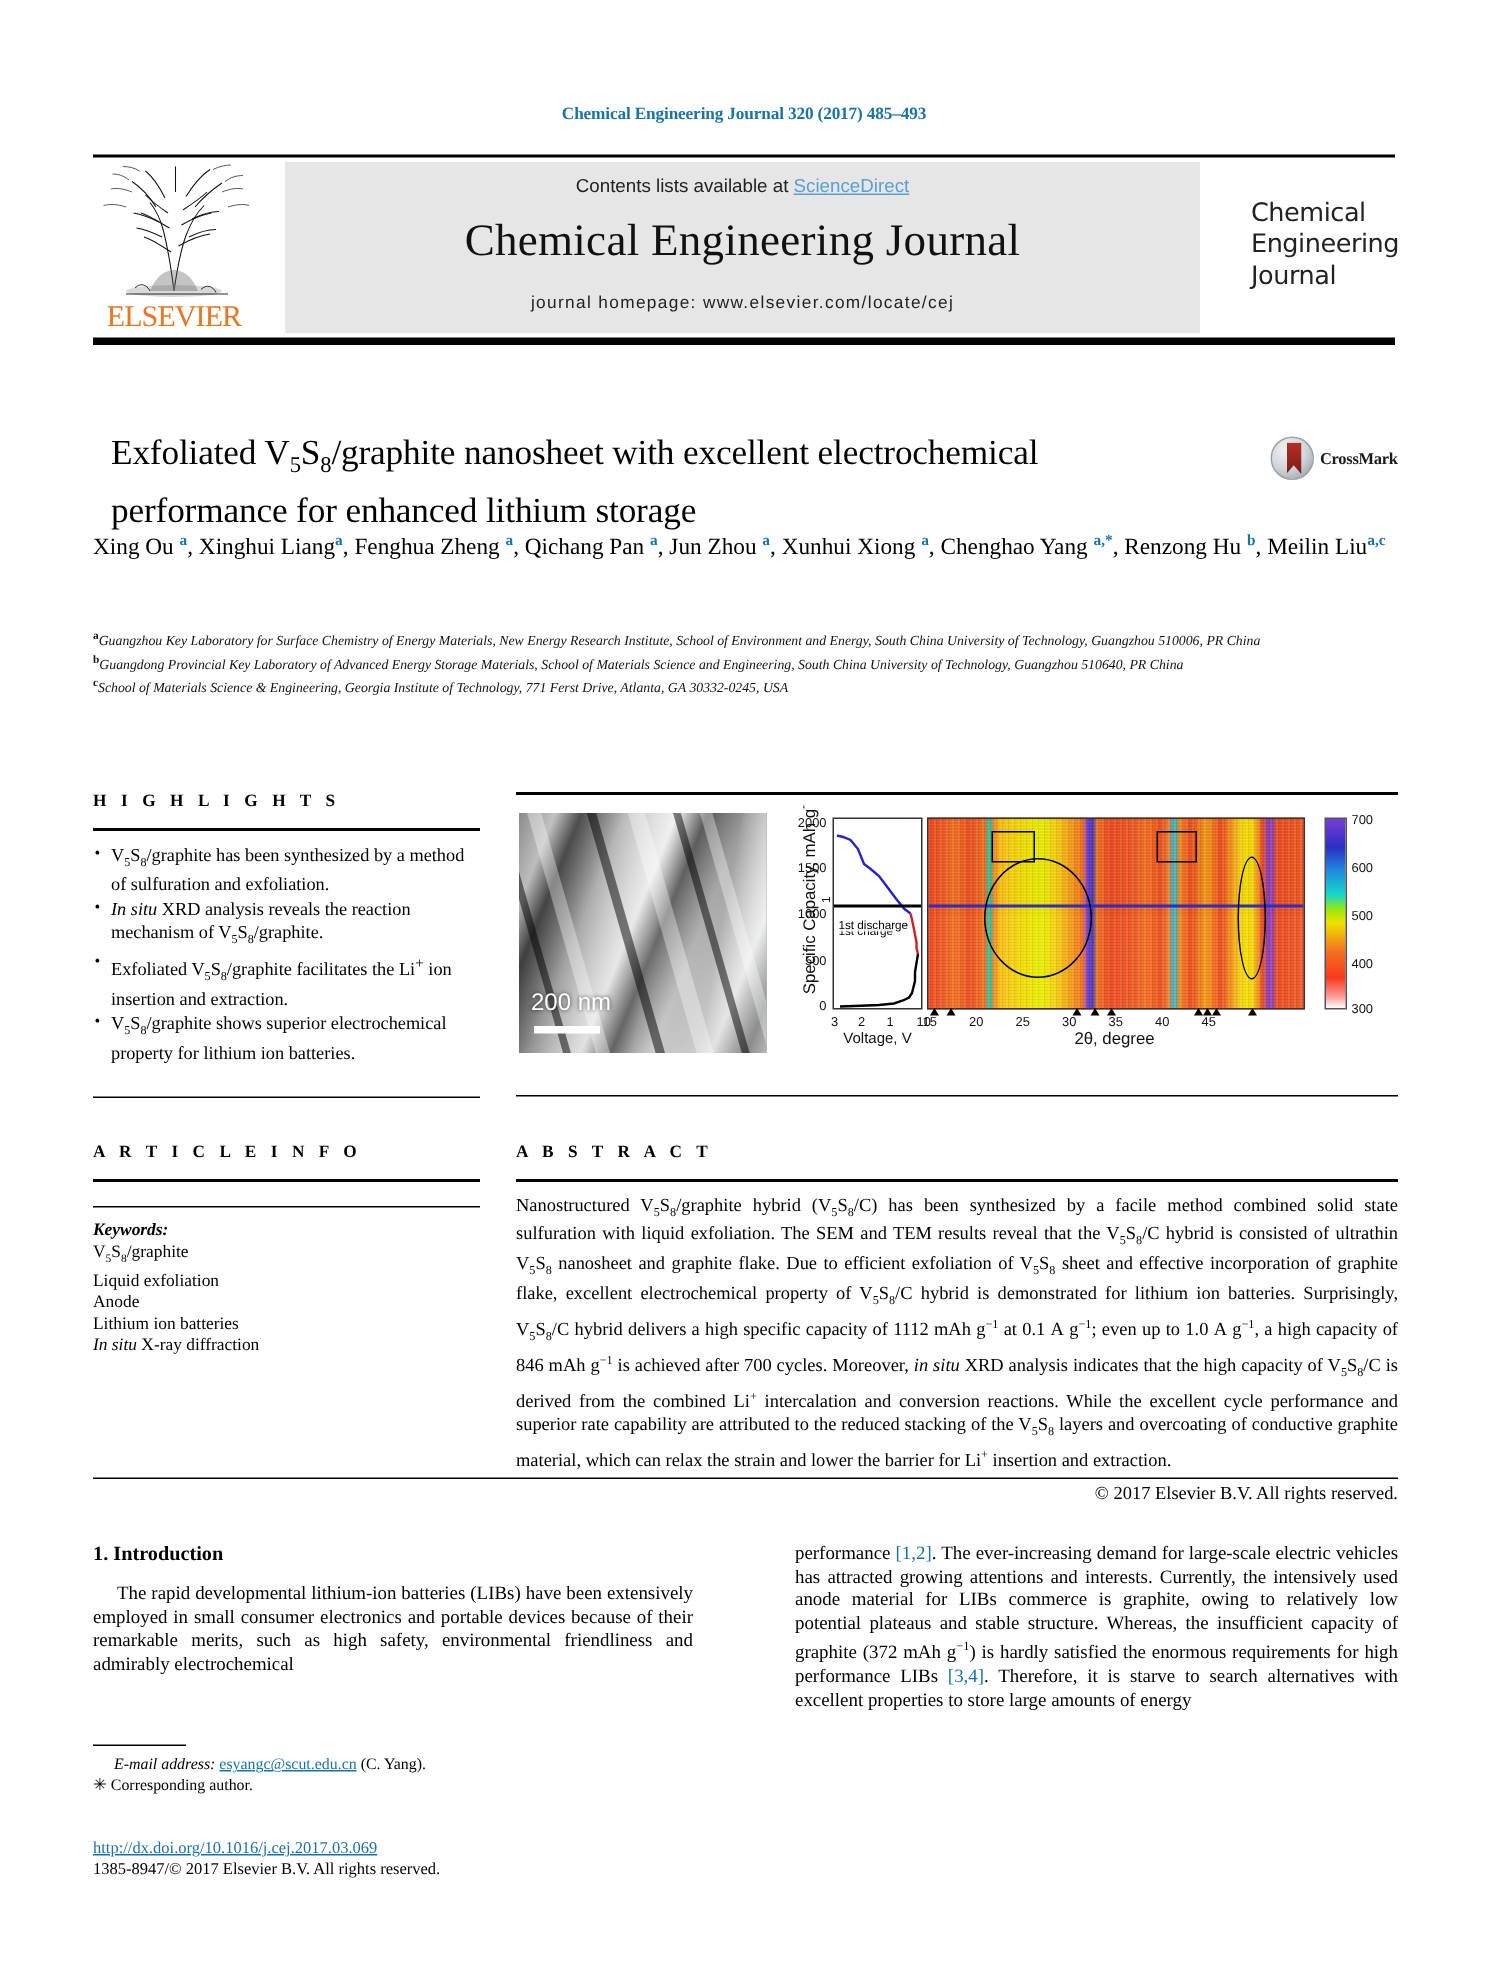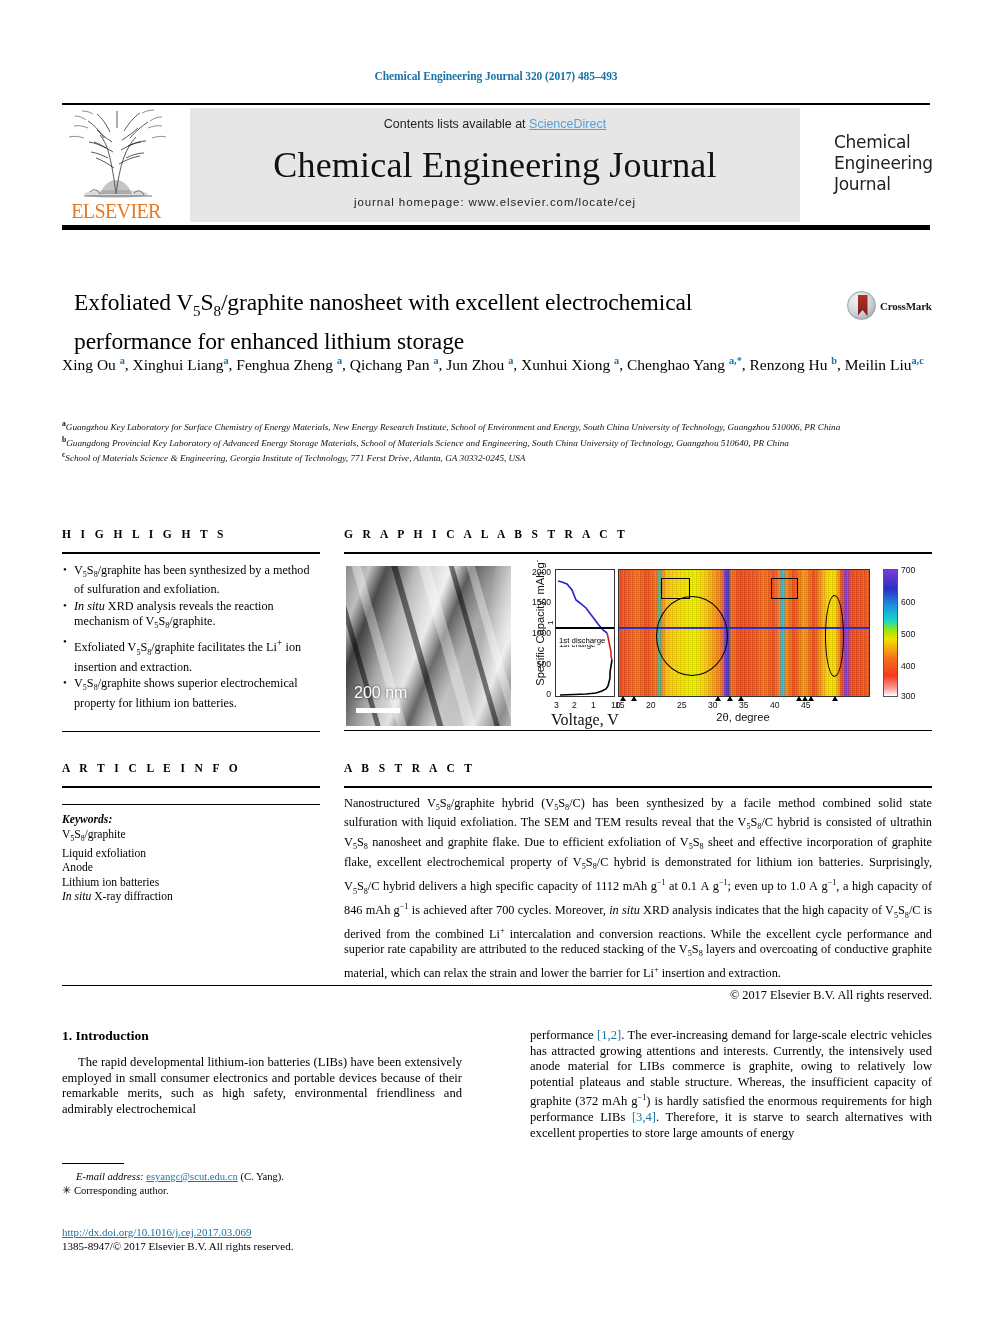--- a/index.html
+++ b/index.html
@@ -98,21 +98,21 @@
   }
   .contents-line .sd {
     color: #5a9fd4;
   }
   .journal-title-big {
     position: absolute;
     left: 0; top: 36px;
     width: 610px;
     text-align: center;
     font-family: "Liberation Serif", serif;
-    font-size: 36px;
+    font-size: 30px;
     color: #111;
     letter-spacing: 0.2px;
   }
   .homepage-line {
     position: absolute;
     left: 0; top: 88px;
     width: 610px;
     text-align: center;
     font-family: "Liberation Sans", sans-serif;
     font-size: 11.5px;
@@ -412,22 +412,22 @@
     font-family: "Liberation Sans", sans-serif;
     font-size: 8.6px;
     color: #111;
   }
   .volt-xticks span { position: absolute; }
   .volt-xlabel {
     position: absolute;
     left: 28px; top: 148px;
     width: 76px;
     text-align: center;
-    font-family: Liberation Serif, serif;
-    font-size: 16px;
+    font-family: Liberation Sans, sans-serif;
+    font-size: 10px;
     color: #111;
   }
   .curve-label {
     position: absolute;
     font-family: "Liberation Sans", sans-serif;
     font-size: 7.8px;
     color: #000;
     background: rgba(255,255,255,0.85);
     padding: 0 1px;
   }
@@ -744,21 +744,20 @@
       <div class="lbl">Keywords:</div>
       <div>V<sub>5</sub>S<sub>8</sub>/graphite</div>
       <div>Liquid exfoliation</div>
       <div>Anode</div>
       <div>Lithium ion batteries</div>
       <div><i>In situ</i> X-ray diffraction</div>
     </div>
   </div>
 
   <div class="col-right">
-    <div class="sec-label ga-head">G R A P H I C A L  A B S T R A C T</div>
     <div class="hr-med"></div>
 
     <div class="ga-figure">
 
       <div class="sem">
         <div class="sem-bg"></div>
         <div class="sem-dark" style="left:8px; top:-10px; width:5px; height:190px;"></div>
         <div class="sem-streak" style="left:30px; top:-10px; width:9px; height:190px;"></div>
         <div class="sem-dark" style="left:70px; top:-14px; width:6px; height:200px;"></div>
         <div class="sem-streak" style="left:98px; top:-12px; width:11px; height:200px;"></div>

